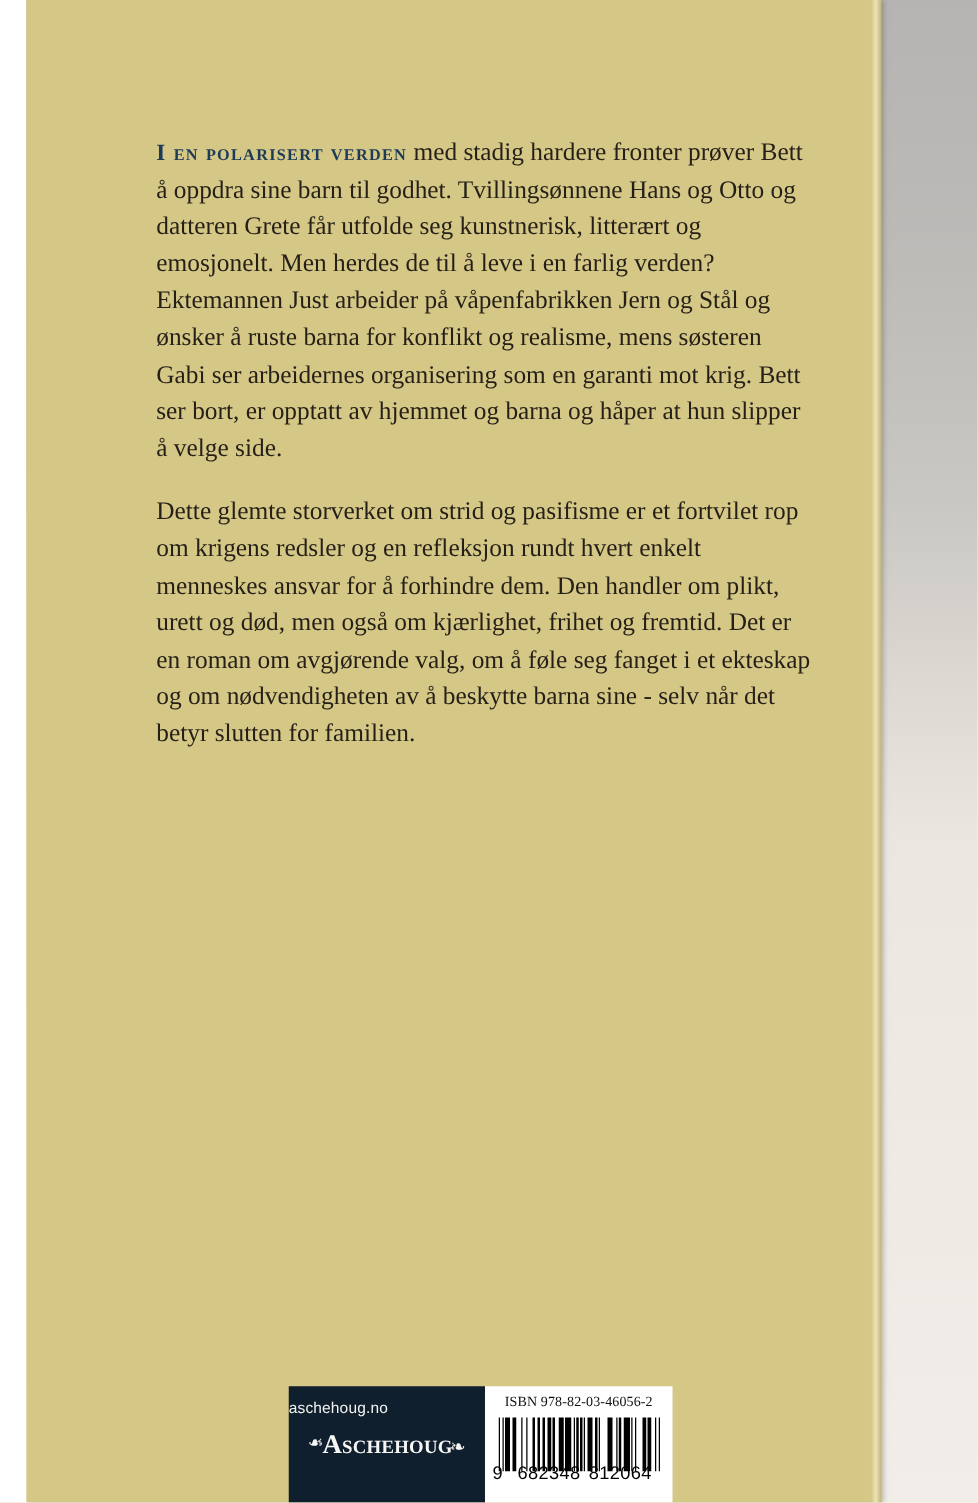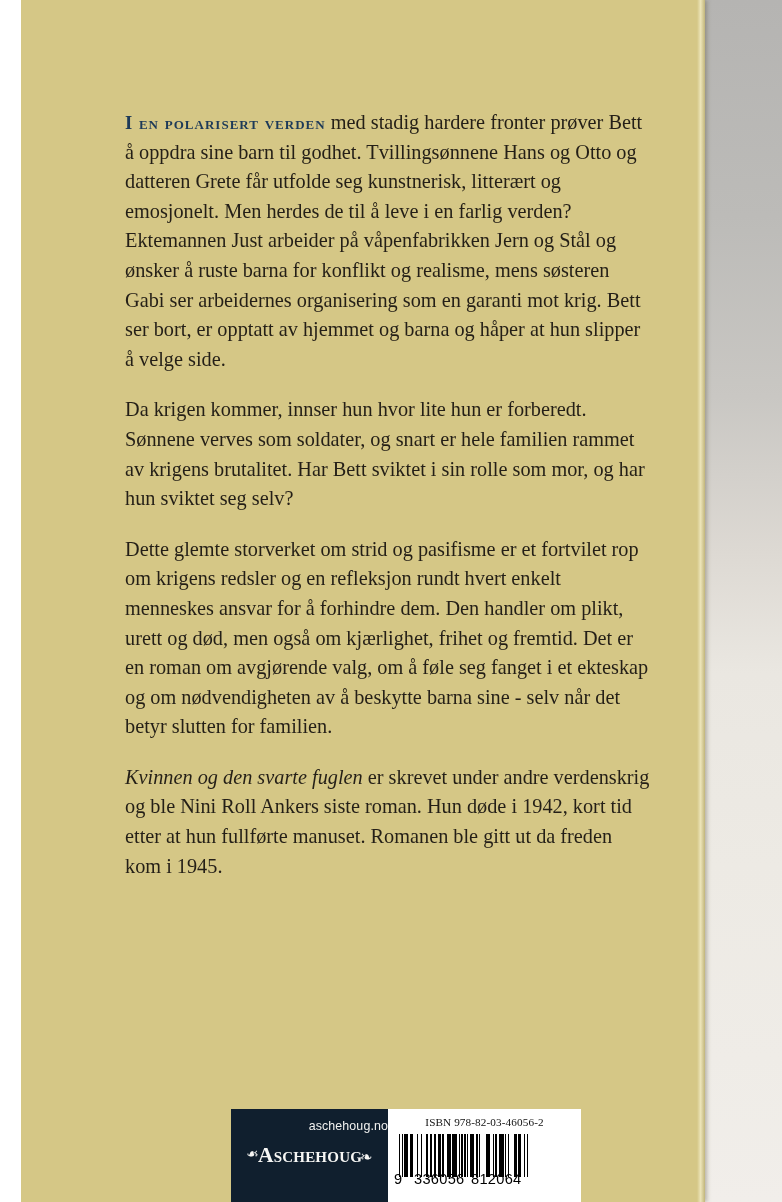--- a/index.html
+++ b/index.html
@@ -92,26 +92,25 @@
     top: 1109px;
     width: 157px;
     height: 93px;
     background: #101f2e;
     overflow: hidden;
   }
   .publisher-url {
     position: absolute;
     top: 10px;
     left: 0; right: 0;
-    text-align: right;
+    text-align: left;
     color: #f2f2f0;
     font-family: "Liberation Sans", "DejaVu Sans", sans-serif;
     font-size: 12.4px;
     letter-spacing: 0.01em;
-    padding-left: 28px;
   }
   .publisher-logo {
     position: absolute;
     top: 34px;
     left: 0; right: 0;
     text-align: center;
     color: #f6f6f4;
     font-family: "Liberation Serif", "DejaVu Serif", serif;
     font-size: 19px;
     letter-spacing: 0.015em;
@@ -132,21 +131,20 @@
   .publisher-logo .flourish-left  { transform: scaleX(-1) translateY(-1px); margin-right: -1px; }
   .publisher-logo .flourish-right { transform: translateY(2px); margin-left: -2px; }
 
   .barcode-block {
     position: absolute;
     left: 367px;
     top: 1109px;
     width: 150px;
     height: 93px;
     background: #ffffff;
-    padding-left: 43px;
   }
   .isbn-line {
     position: absolute;
     top: 7px;
     left: 0; right: 0;
     text-align: center;
     color: #111111;
     font-family: "Liberation Serif", "DejaVu Serif", serif;
     font-size: 11.2px;
     letter-spacing: 0.01em;
@@ -187,25 +185,23 @@
 <div id="scene">
 
   <div class="backdrop"></div>
 
   <div class="book-cover">
 
     <div class="blurb">
 
       <p><span class="smallcaps-lead">I en polarisert verden</span><span> med stadig hardere fronter prøver Bett å oppdra sine barn til godhet. Tvillingsønnene Hans og Otto og datteren Grete får utfolde seg kunstnerisk, litterært og emosjonelt. Men herdes de til å leve i en farlig verden? Ektemannen Just arbeider på våpenfabrikken Jern og Stål og ønsker å ruste barna for konflikt og realisme, mens søsteren Gabi ser arbeidernes organisering som en garanti mot krig. Bett ser bort, er opptatt av hjemmet og barna og håper at hun slipper å velge side.</span></p>
 
-      <p>Da krigen kommer, innser hun hvor lite hun er forberedt. Sønnene verves som soldater, og snart er hele familien rammet av krigens brutalitet. Har Bett sviktet i sin rolle som mor, og har hun sviktet seg selv?</p>
 
       <p>Dette glemte storverket om strid og pasifisme er et fortvilet rop om krigens redsler og en refleksjon rundt hvert enkelt menneskes ansvar for å forhindre dem. Den handler om plikt, urett og død, men også om kjærlighet, frihet og fremtid. Det er en roman om avgjørende valg, om å føle seg fanget i et ekteskap og om nødvendigheten av å beskytte barna sine - selv når det betyr slutten for familien.</p>
 
-      <p><span class="book-title-italic">Kvinnen og den svarte fuglen</span><span> er skrevet under andre verdenskrig og ble Nini Roll Ankers siste roman. Hun døde i 1942, kort tid etter at hun fullførte manuset. Romanen ble gitt ut da freden kom i 1945.</span></p>
 
 
     </div>
 
     <div class="publisher-block">
       <div class="publisher-url">aschehoug.no</div>
       <div class="publisher-logo"><span class="flourish-left">❧</span><span class="wordmark">Aschehoug</span><span class="flourish-right">❧</span></div>
     </div>
 
     <div class="barcode-block">
@@ -237,21 +233,21 @@
           <i style="left: 100.484px; width: 4.07368px;"></i>
           <i style="left: 105.916px; width: 1.35789px;"></i>
           <i style="left: 108.632px; width: 1.35789px;"></i>
           <i style="left: 115.421px; width: 2.71579px;"></i>
           <i style="left: 119.495px; width: 2.71579px;"></i>
           <i style="left: 124.926px; width: 1.35789px;"></i>
           <i style="left: 127.642px; width: 1.35789px;"></i>
         </div>
       <div class="barcode-digits">
         <span class="lead">9</span>
-        <span class="grp1">336056</span>
+        <span class="grp1">682348</span>
         <span class="grp2">812064</span>
       </div>
     </div>
 
   </div>
 
   <div class="book-edge-highlight"></div>
 
 </div>
 

